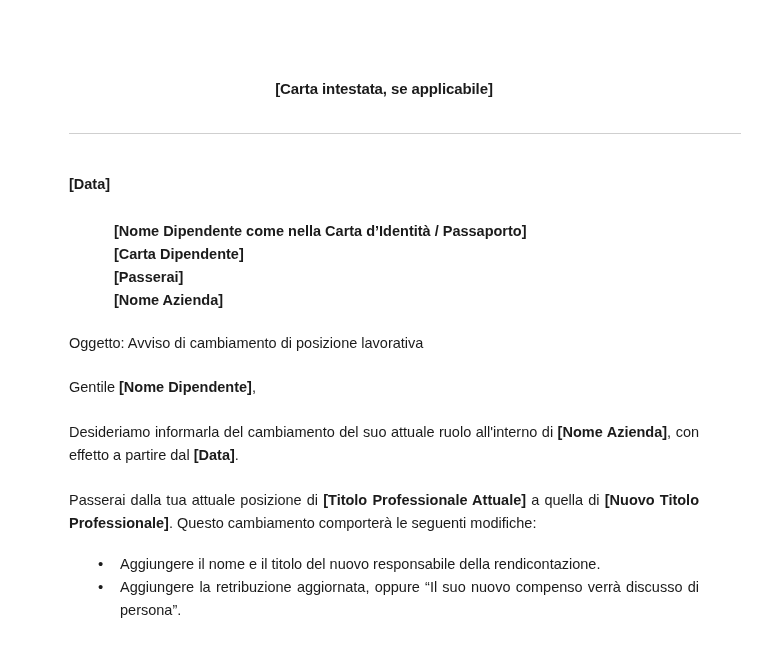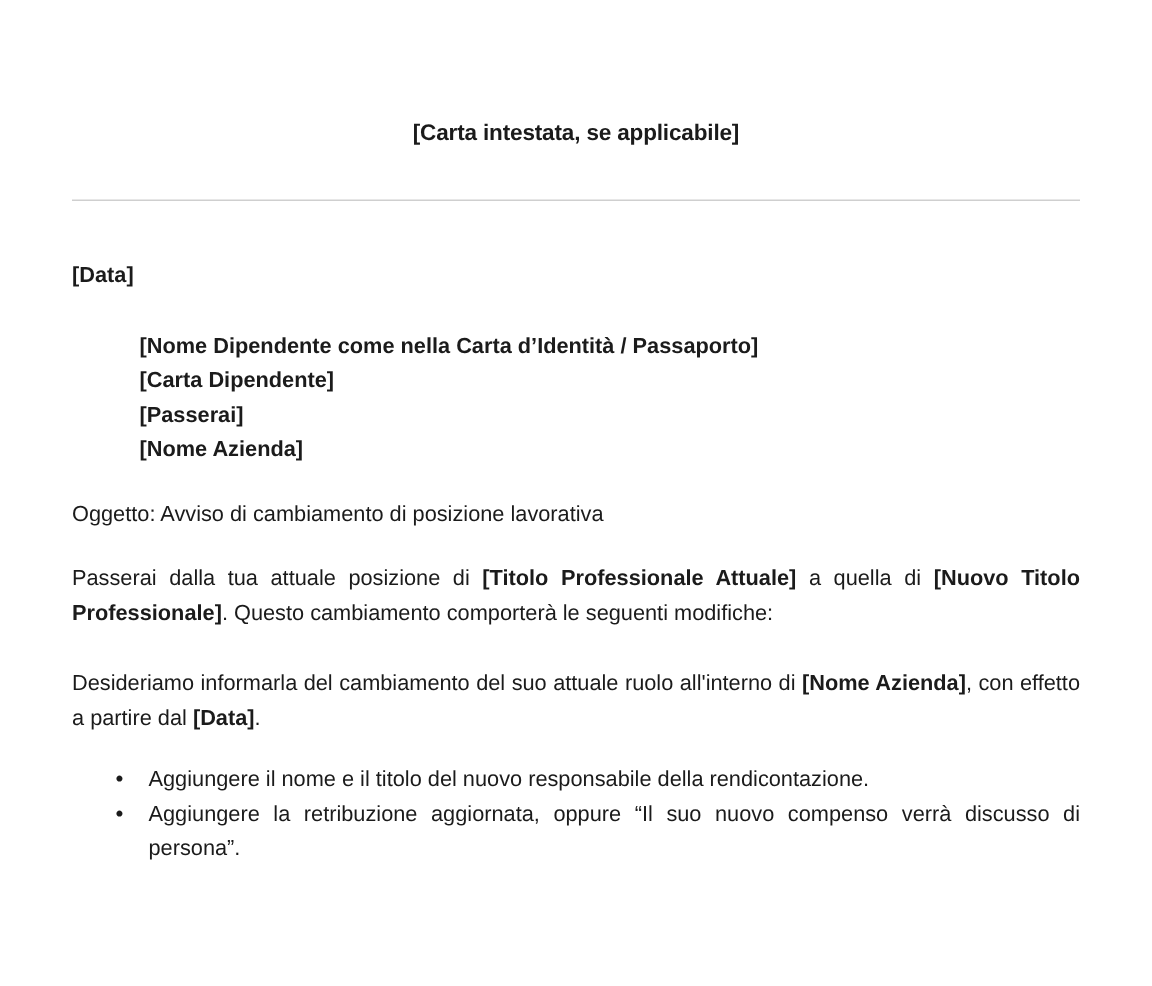--- a/index.html
+++ b/index.html
@@ -16,21 +16,21 @@
     color: #1b1b1b;
     -webkit-font-smoothing: antialiased;
   }
 
   .page {
     position: relative;
     width: 768px;
     height: 657px;
     background: #ffffff;
     box-sizing: border-box;
-    padding: 0 48px;
+    padding: 0 69px;
   }
 
   
   .letterhead {
     text-align: center;
     font-size: 15px;
     font-weight: bold;
     letter-spacing: -0.1px;
     padding-top: 79px;
     line-height: 20px;
@@ -124,27 +124,30 @@
 
   <div class="block-recipient">
     <div>[Nome Dipendente come nella Carta d’Identità / Passaporto]</div>
     <div>[Carta Dipendente]</div>
     <div>[Passerai]</div>
     <div>[Nome Azienda]</div>
   </div>
 
   <div class="subject">Oggetto: Avviso di cambiamento di posizione lavorativa</div>
 
+  <div class="salutation">
+    <span>Gentile </span><b>[Nome Dipendente]</b><span>,</span>
+  </div>
+
+  <p class="para">
+    <span>Desideriamo informarla del cambiamento del suo attuale ruolo all'interno di </span><b>[Nome Azienda]</b><span>, con effetto a partire dal </span><b>[Data]</b><span>.</span>
+  </p>
 
   <p class="para tight">
     <span>Passerai dalla tua attuale posizione di </span><b>[Titolo Professionale Attuale]</b><span> a quella di </span><b>[Nuovo Titolo Professionale]</b><span>. Questo cambiamento comporterà le seguenti modifiche:</span>
-  </p>
-
-  <p class="para">
-    <span>Desideriamo informarla del cambiamento del suo attuale ruolo all'interno di </span><b>[Nome Azienda]</b><span>, con effetto a partire dal </span><b>[Data]</b><span>.</span>
   </p>
 
   <ul class="bullets">
     <li>
       <span>Aggiungere il nome e il titolo del nuovo responsabile della rendicontazione.</span>
     </li>
     <li>
       <span>Aggiungere la retribuzione aggiornata, oppure “Il suo nuovo compenso verrà discusso di persona”.</span>
     </li>
   </ul>

